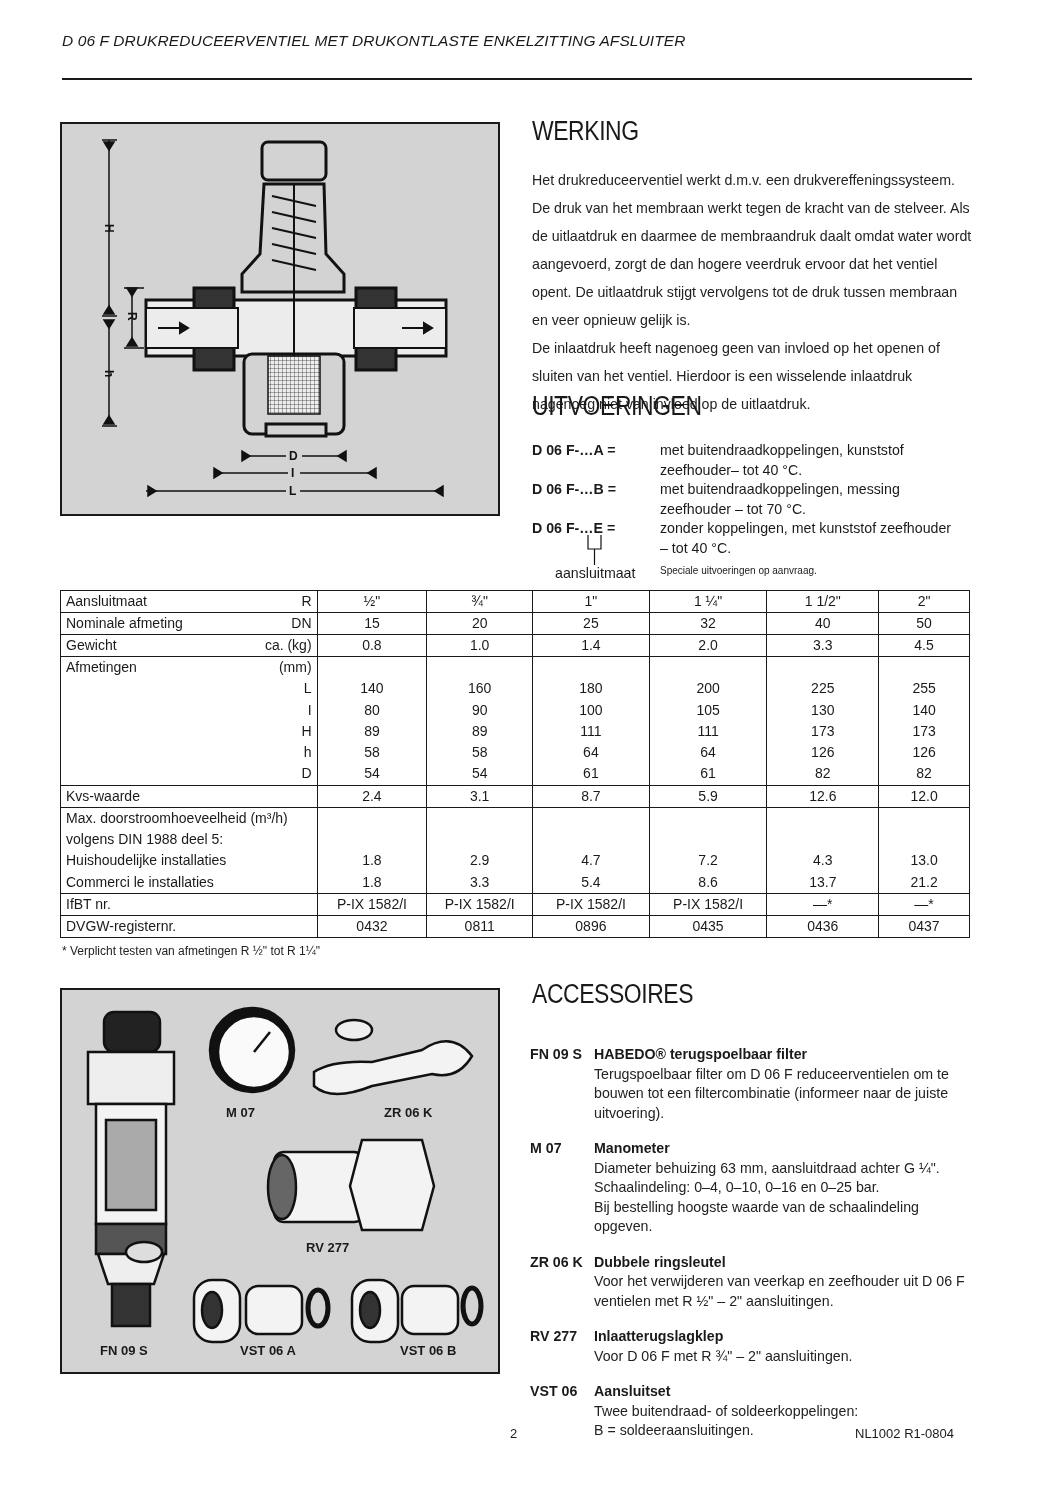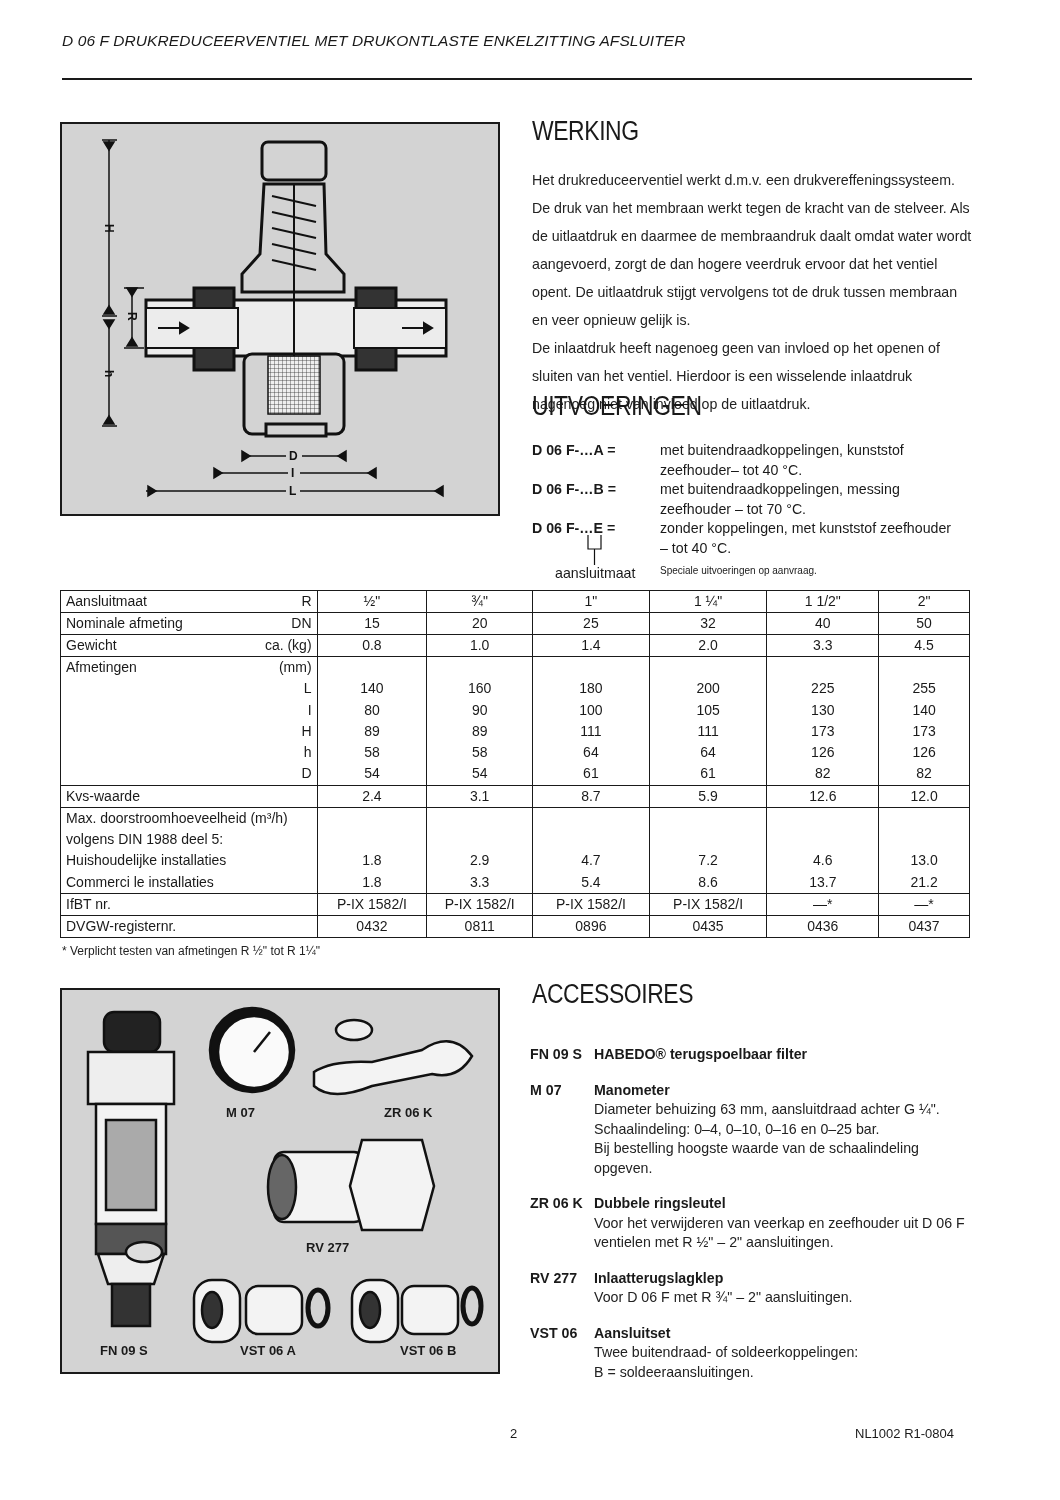--- a/index.html
+++ b/index.html
@@ -301,21 +301,21 @@
         </td>
     <td class="val multi-line">
           <div></div>
           <div></div>
           <div>7.2</div>
           <div>8.6</div>
         </td>
     <td class="val multi-line">
           <div></div>
           <div></div>
-          <div>4.6</div>
+          <div>4.3</div>
           <div>13.7</div>
         </td>
     <td class="val multi-line">
           <div></div>
           <div></div>
           <div>13.0</div>
           <div>21.2</div>
         </td>
   </tr>
   <tr class="thick">
@@ -386,20 +386,21 @@
   <div class="fig-label" style="left:178px; top:353px;">VST 06 A</div>
   <div class="fig-label" style="left:338px; top:353px;">VST 06 B</div>
 </div>
 
 <div class="section-h" style="top:979px;">ACCESSOIRES</div>
 <div class="acc" style="top:1029px;">
   <div class="item">
     <span class="code">FN 09 S</span>
     <div class="body">
       <div class="title">HABEDO® terugspoelbaar filter</div>
+      <div class="text">Terugspoelbaar filter om D 06 F reduceerventielen om te bouwen tot een filtercombinatie (informeer naar de juiste uitvoering).</div>
     </div>
   </div>
   <div class="item">
     <span class="code">M 07</span>
     <div class="body">
       <div class="title">Manometer</div>
       <div class="text">Diameter behuizing 63 mm, aansluitdraad achter G ¼".</div>
       <div class="text">Schaalindeling: 0–4, 0–10, 0–16 en 0–25 bar.</div>
       <div class="text">Bij bestelling hoogste waarde van de schaalindeling opgeven.</div>
     </div>

